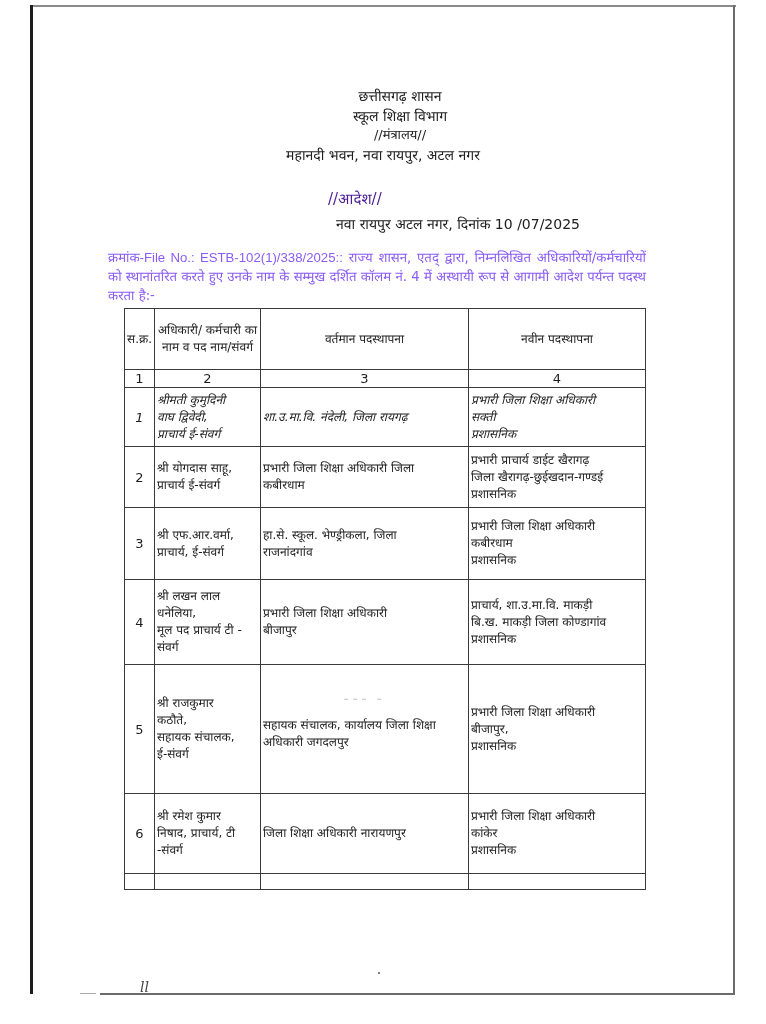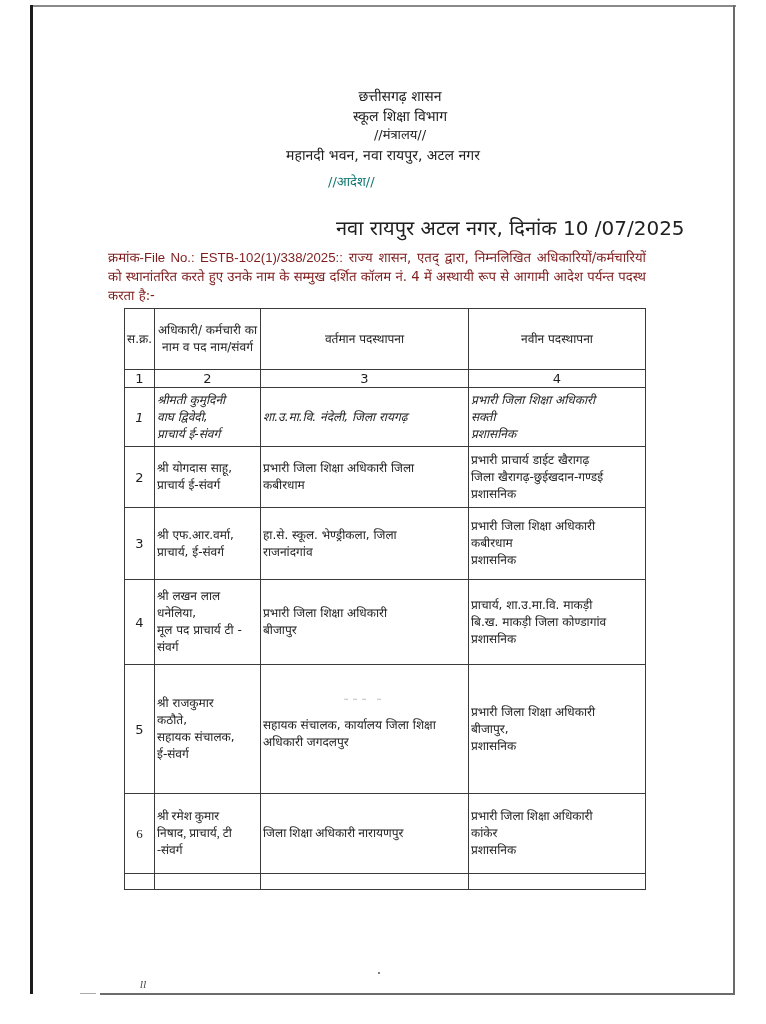--- a/index.html
+++ b/index.html
@@ -6,37 +6,37 @@
   body {
     width: 766px; height: 1024px; position: relative; overflow: hidden;
     background: #ffffff; color: #1a1a1a;
     font-family: "DejaVu Sans", "Liberation Sans", sans-serif;
   }
   .frame-top { position: absolute; left: 30px; top: 5px; width: 706px; height: 2px; background: #8a8a8a; }
   .frame-left { position: absolute; left: 30px; top: 5px; width: 3px; height: 989px; background: #1c1c1c; }
   .frame-right { position: absolute; left: 733px; top: 5px; width: 2px; height: 990px; background: #6a6a6a; }
   .frame-bottom { position: absolute; left: 100px; top: 993px; width: 635px; height: 2px; background: #6c6c6c; }
   .frame-bottom-stub { position: absolute; left: 80px; top: 993px; width: 16px; height: 1px; background: #aaaaaa; }
-  .bottom-mark { position: absolute; left: 140px; top: 979px; font-size: 10px; font-style: italic; color: #444; font-family: "DejaVu Serif", serif; }
+  .bottom-mark { position: absolute; left: 140px; top: 979px; font-size: 14px; font-style: italic; color: #444; font-family: "DejaVu Serif", serif; }
   .bottom-dot { position: absolute; left: 378px; top: 972px; width: 2px; height: 2px; background: #555; border-radius: 1px; }
 
   .heading {
     position: absolute; left: 0; width: 766px; text-align: center;
     font-size: 14px; line-height: 20px; color: #202020;
   }
   .h1 { top: 86px; left: 17px; }
   .h2 { top: 106px; left: 17px; }
   .h3 { top: 125px; left: 17px; font-size: 13px; }
   .h4 { top: 145px; left: 0px; }
-  .order-title { position: absolute; top: 172px; left: 328px; font-size: 13px; color: #0f766e; }
-  .place-date { position: absolute; top: 214px; left: 336px; font-size: 20px; color: #202020; }
+  .order-title { position: absolute; top: 188px; left: 328px; font-size: 15px; color: #4c1d95; }
+  .place-date { position: absolute; top: 214px; left: 336px; font-size: 14px; color: #202020; }
 
   .intro {
     position: absolute; left: 108px; top: 248px; width: 538px;
-    font-size: 13.2px; line-height: 19px; color: #7f1d1d; text-align: justify;
+    font-size: 13.2px; line-height: 19px; color: #8b5cf6; text-align: justify;
     text-align-last: left;
   }
   .intro .ref { font-family: "Liberation Sans", sans-serif; font-weight: normal; }
 
   table.posting {
     position: absolute; left: 124px; top: 308px; width: 519px;
     border-collapse: collapse; table-layout: fixed;
     font-size: 12px; color: #1e1e1e;
   }
   table.posting td, table.posting th {
@@ -49,21 +49,21 @@
   .c3 { width: 203px; }
   .c4 { width: 172px; }
   .num-row td { text-align: center; height: 13px; line-height: 13px; font-size: 13px; }
   .sr { text-align: center; font-size: 13px; }
   .hdr-row th { height: 60px; }
   .r1 td { height: 58px; font-style: italic; }
   .r2 td { height: 60px; }
   .r3 td { height: 71px; }
   .r4 td { height: 84px; }
   .r5 td { height: 128px; }
-  .r6 td { height: 79px; font-family: Liberation Serif, serif; }
+  .r6 td { height: 79px; }
   .r7 td { height: 15px; border-bottom: none; }
   .line { display: block; }
   .smudge { display: block; text-align: center; font-size: 6px; color: #888; letter-spacing: 4px; margin-top: -18px; margin-bottom: 10px; }
 </style>
 </head>
 <body>
 
 <div class="frame-top"></div>
 <div class="frame-left"></div>
 <div class="frame-right"></div>

